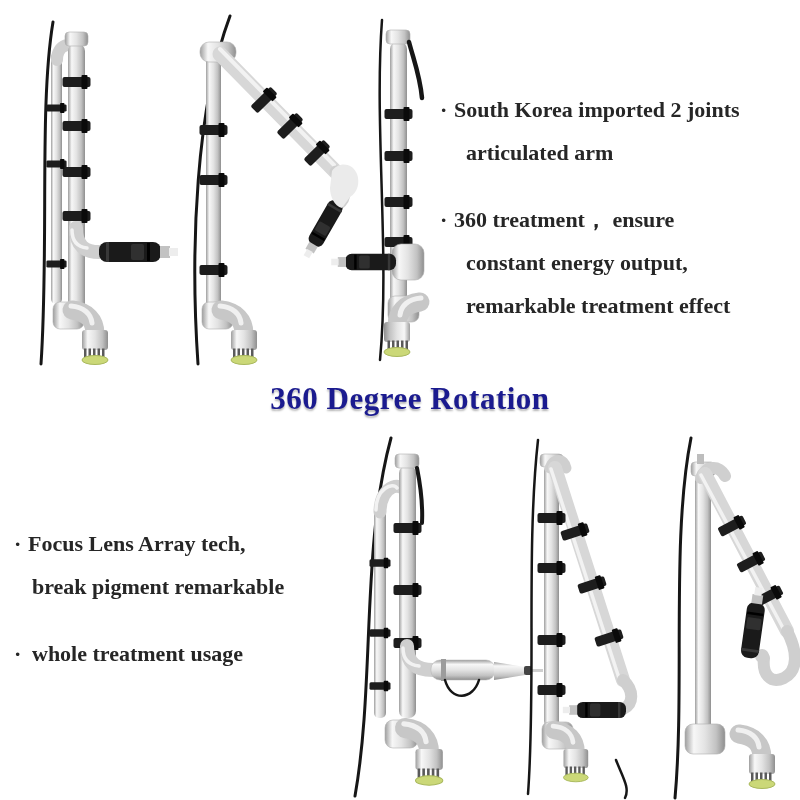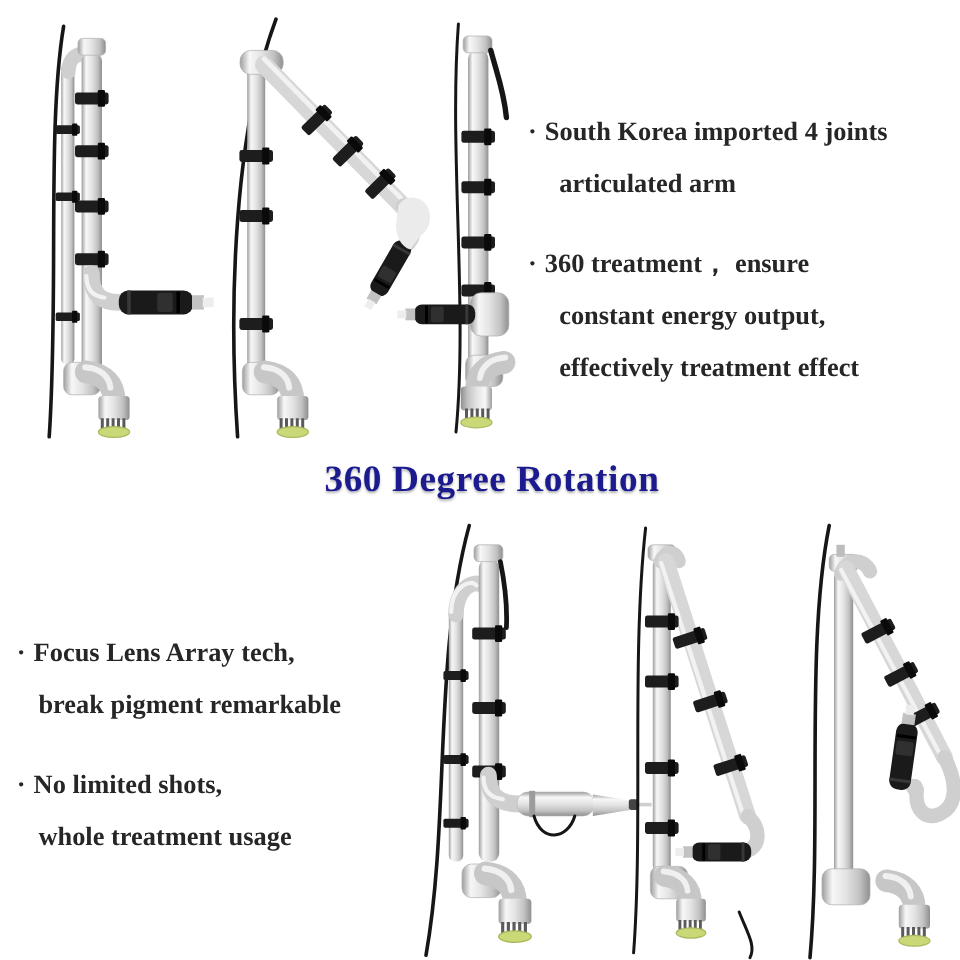--- a/index.html
+++ b/index.html
@@ -186,46 +186,45 @@
     <circle cx="127" cy="228" r="7" fill="#cfcfcf"></circle>
     <use href="#hpb" transform="translate(114,230) rotate(-82) scale(0.9)"></use>
     <rect x="50" y="296" width="40" height="30" rx="8" class="joint"></rect>
     <use href="#head" transform="translate(104,306)"></use>
   </svg>
 
   <div class="feat feat-top">
     <div class="feat-item">
       <span class="bullet">·</span>
       <div class="feat-lines">
-        <div>South Korea imported 4 joints</div>
+        <div>South Korea imported 2 joints</div>
         <div class="cont">articulated arm</div>
       </div>
     </div>
     <div class="feat-item">
       <span class="bullet">·</span>
       <div class="feat-lines">
         <div>360 treatment， ensure</div>
         <div class="cont">constant energy output,</div>
-        <div class="cont">effectively treatment effect</div>
+        <div class="cont">remarkable treatment effect</div>
       </div>
     </div>
   </div>
 
   <div class="title">360 Degree Rotation</div>
 
   <div class="feat feat-bottom">
     <div class="feat-item">
       <span class="bullet">·</span>
       <div class="feat-lines">
         <div>Focus Lens Array tech,</div>
         <div class="cont">break pigment remarkable</div>
       </div>
     </div>
     <div class="feat-item">
       <span class="bullet">·</span>
       <div class="feat-lines">
-        <div>No limited shots,</div>
         <div class="cont">whole treatment usage</div>
       </div>
     </div>
   </div>
 
 </div>
 
 </body></html>

